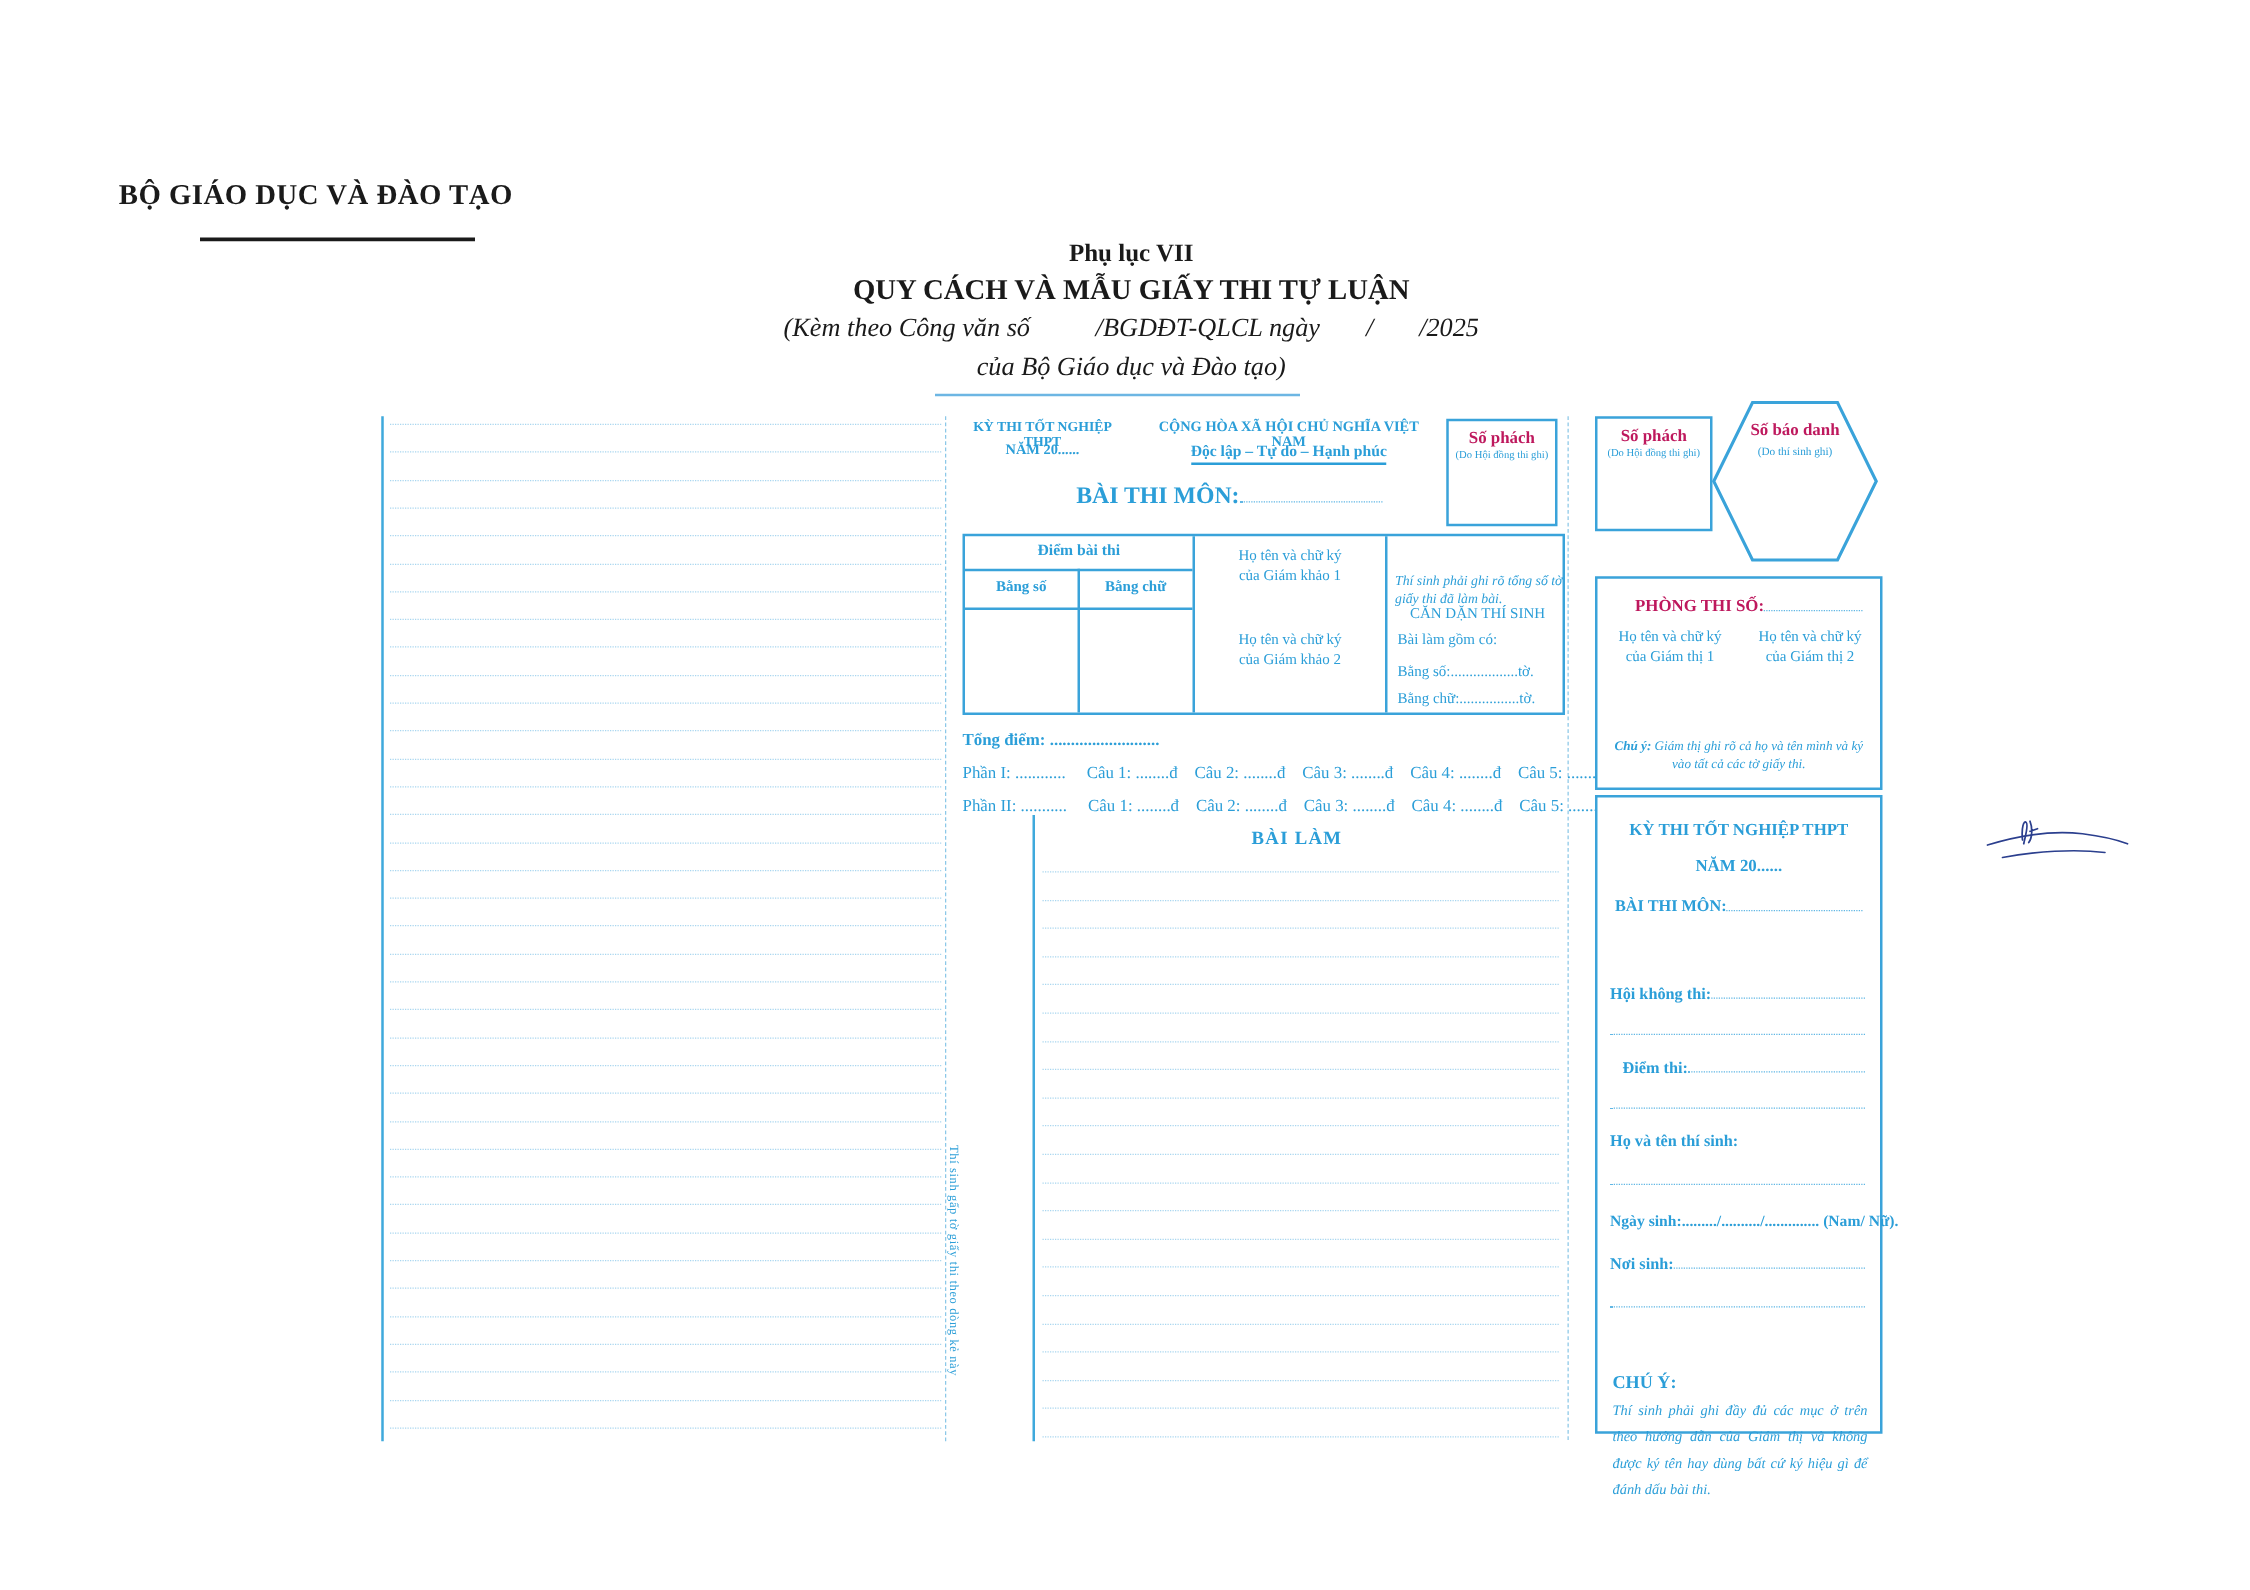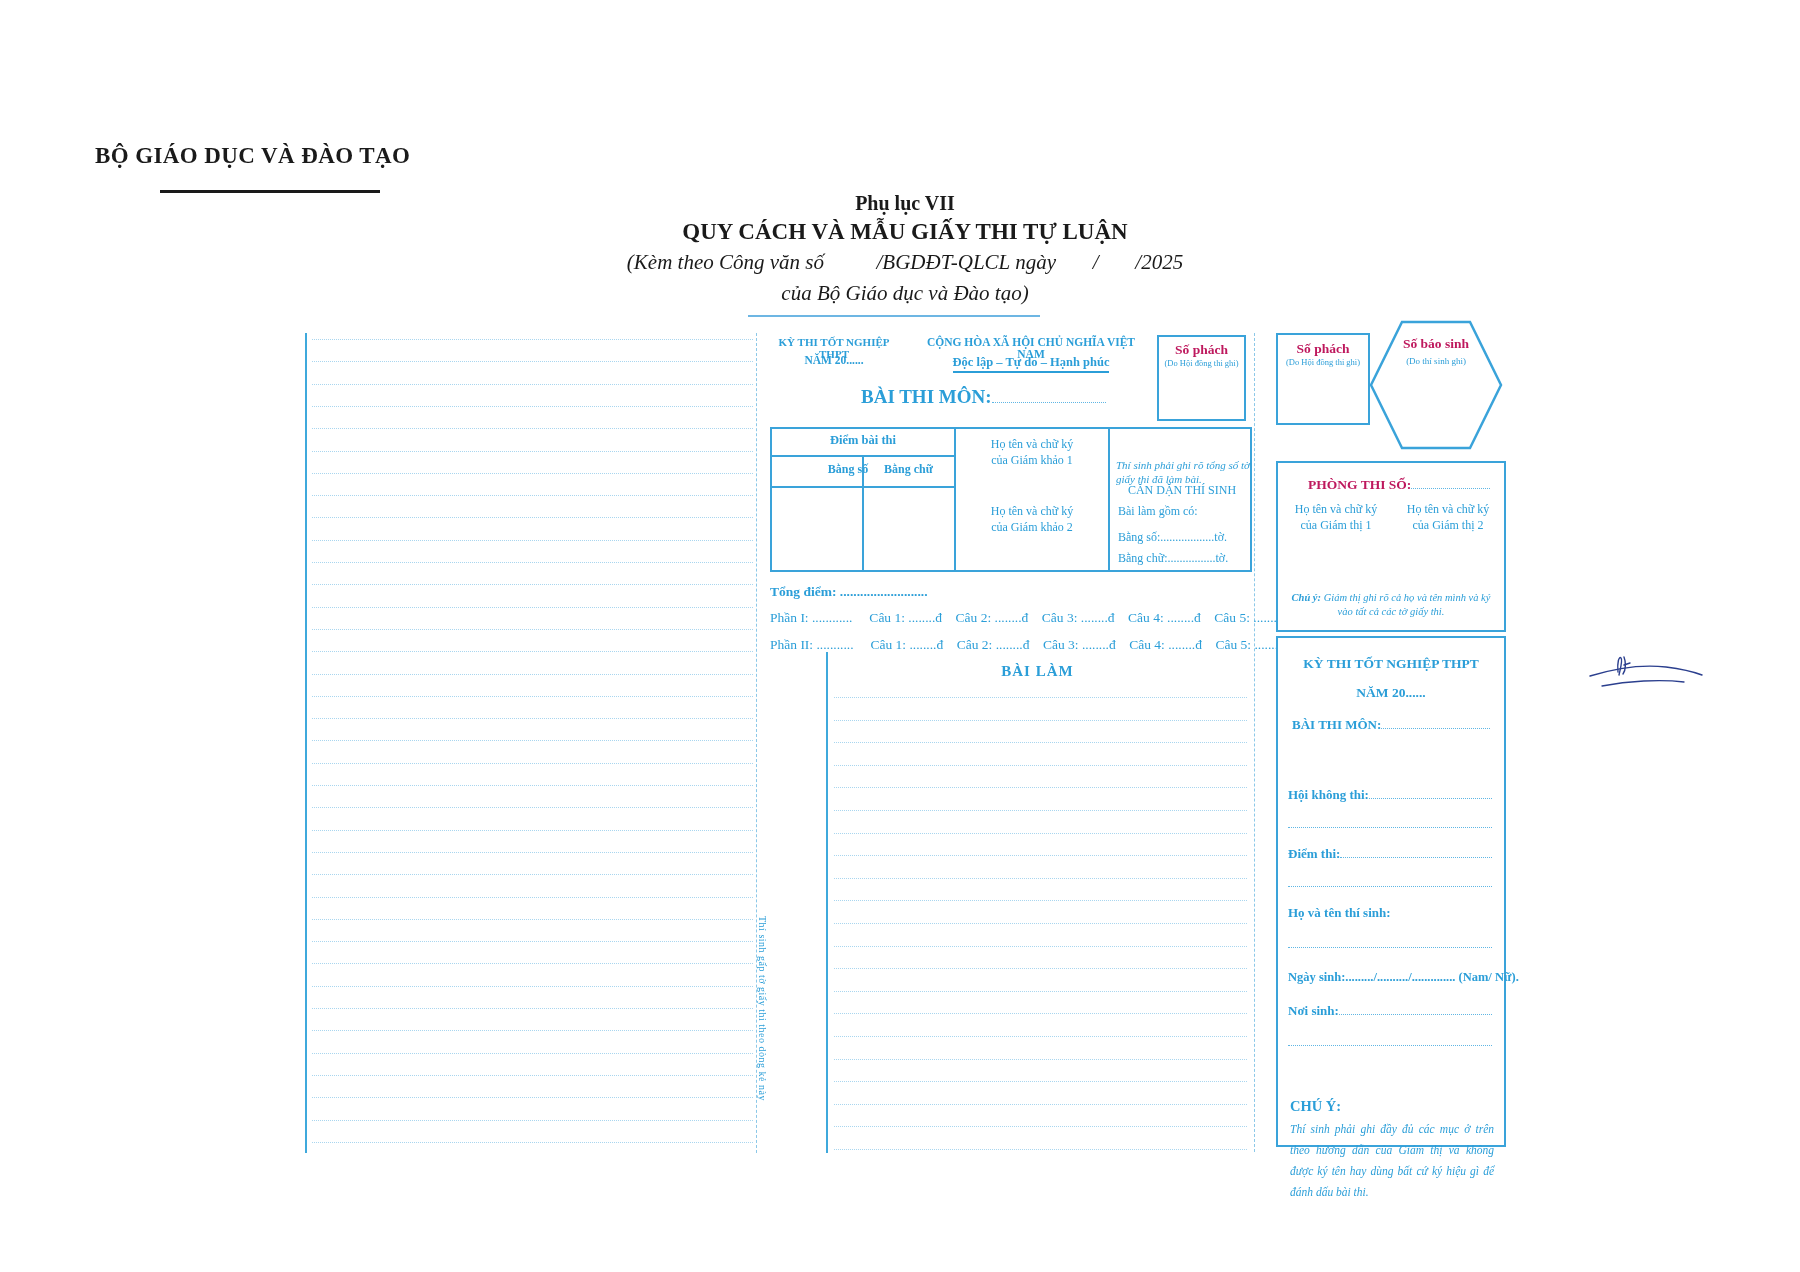--- a/index.html
+++ b/index.html
@@ -107,21 +107,21 @@
 
   <div class="abs" style="left:770px;top:427px;width:482px;height:145px;border:2px solid #3aa3da;box-sizing:border-box;">
 
     <div class="tline" style="left:182px;top:0;width:1.5px;height:141px;"></div>
     <div class="tline" style="left:336px;top:0;width:1.5px;height:141px;"></div>
     <div class="tline" style="left:90px;top:26px;width:1.5px;height:115px;"></div>
     <div class="tline" style="left:0;top:26px;width:182px;height:1.5px;"></div>
     <div class="tline" style="left:0;top:57px;width:182px;height:1.5px;"></div>
 
     <div class="abs ctr cy b" style="left:0;top:4px;width:182px;font-size:12.5px;">Điểm bài thi</div>
-    <div class="abs ctr cy b" style="left:0;top:33px;width:90px;font-size:12px;padding-left:31px;">Bằng số</div>
+    <div class="abs ctr cy b" style="left:0;top:33px;width:90px;font-size:12px;">Bằng số</div>
     <div class="abs ctr cy b" style="left:91px;top:33px;width:91px;font-size:12px;">Bằng chữ</div>
 
     <div class="abs ctr cy preline" style="left:184px;top:7px;width:152px;font-size:12px;line-height:16px;">Họ tên và chữ ký
 của Giám khảo 1</div>
     <div class="abs ctr cy preline" style="left:184px;top:74px;width:152px;font-size:12px;line-height:16px;">Họ tên và chữ ký
 của Giám khảo 2</div>
 
     <div class="abs ctr cy" style="left:338px;top:6px;width:144px;font-size:12px;margin-top:48px;">CĂN DẶN THÍ SINH</div>
     <div class="abs cy i" style="left:344px;top:29px;width:134px;font-size:11px;line-height:14px;">Thí sinh phải ghi rõ tổng số tờ giấy thi đã làm bài.</div>
     <div class="abs cy" style="left:346px;top:75px;width:134px;font-size:12px;">Bài làm gồm có:</div>
@@ -161,21 +161,21 @@
 
   <div class="abs bluebox" style="left:1276px;top:333px;width:90px;height:88px;">
     <div class="ctr dk b" style="margin-top:6px;font-size:13.5px;">Số phách</div>
     <div class="ctr cy" style="font-size:8.5px;">(Do Hội đồng thi ghi)</div>
   </div>
 
   <div class="abs" style="left:1369px;top:320px;width:134px;height:130px;">
     <svg width="134" height="130" viewBox="0 0 134 130">
       <polygon points="33,2 101,2 132,65 101,128 33,128 2,65" fill="none" stroke="#3aa3da" stroke-width="2.5"></polygon>
     </svg>
-    <div class="abs ctr dk b" style="left:0;top:16px;width:134px;font-size:13.5px;">Số báo sinh</div>
+    <div class="abs ctr dk b" style="left:0;top:16px;width:134px;font-size:13.5px;">Số báo danh</div>
     <div class="abs ctr cy" style="left:0;top:36px;width:134px;font-size:9px;">(Do thí sinh ghi)</div>
   </div>
 
   <div class="abs bluebox" style="left:1276px;top:461px;width:230px;height:171px;box-sizing:border-box;">
     <div class="flexrow" style="margin:12px 14px 0 30px;">
       <span class="dk b" style="font-size:13.5px;">PHÒNG THI SỐ:</span>
       <span class="dots grow"></span>
     </div>
     <div class="abs ctr cy preline" style="left:4px;top:38px;width:108px;font-size:12px;line-height:16px;">Họ tên và chữ ký
 của Giám thị 1</div>
@@ -194,21 +194,21 @@
       <span class="dots grow"></span>
     </div>
 
     <div class="flexrow" style="margin:52px 12px 0 10px;">
       <span class="cy b" style="font-size:13px;">Hội không thi:</span>
       <span class="dots grow"></span>
     </div>
     <div style="margin:24px 12px 0 10px;border-bottom:1.6px dotted #5fb6e4;"></div>
 
     <div class="flexrow" style="margin:16px 12px 0 10px;">
-      <span class="cy b" style="font-size:13px;">Điểm thi:</span>
+      <span class="cy b" style="font-size:13px;margin-left:10px;">Điểm thi:</span>
       <span class="dots grow"></span>
     </div>
     <div style="margin:24px 12px 0 10px;border-bottom:1.6px dotted #5fb6e4;"></div>
 
     <div class="cy b" style="margin:18px 12px 0 10px;font-size:13px;">Họ và tên thí sinh:</div>
     <div style="margin:26px 12px 0 10px;border-bottom:1.6px dotted #5fb6e4;"></div>
 
     <div class="cy b pre" style="margin:22px 8px 0 10px;font-size:12.5px;">Ngày sinh:........./........../.............. (Nam/ Nữ).</div>
 
     <div class="flexrow" style="margin:16px 12px 0 10px;">

